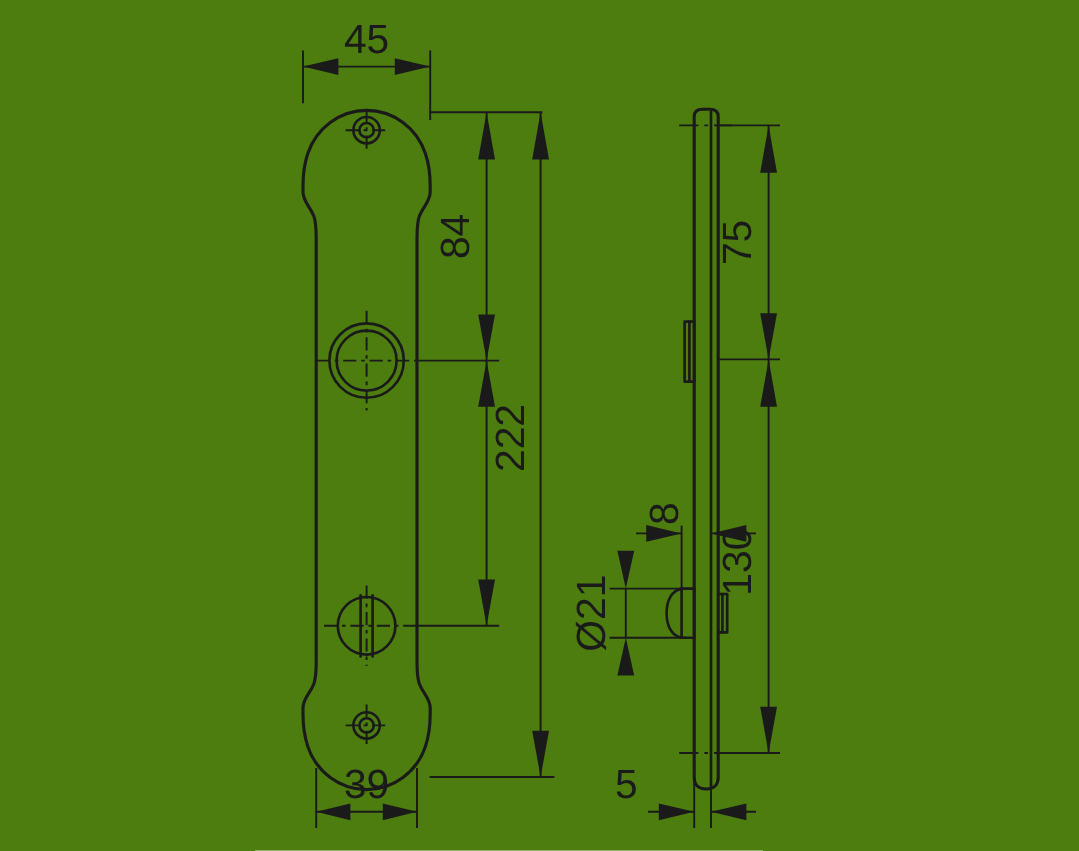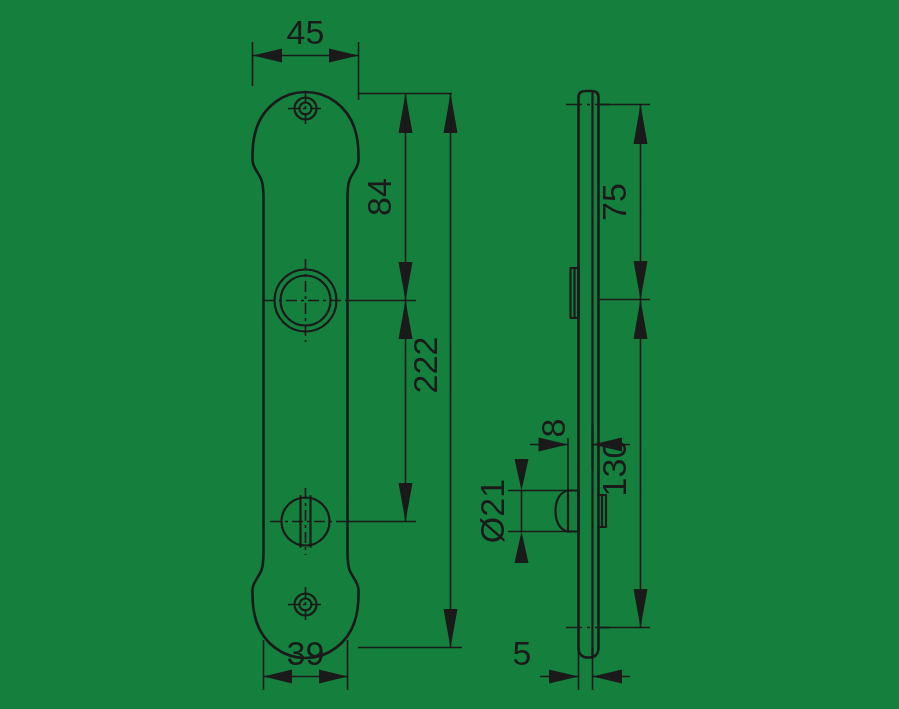--- a/index.html
+++ b/index.html
@@ -10,21 +10,21 @@
   body {
     width: 899px;
     height: 709px;
     font-family: "Liberation Sans", sans-serif;
     overflow: hidden;
   }
   #drawing-root {
     position: relative;
     width: 899px;
     height: 709px;
-    background: #15803d;
+    background: #4d7c0f;
   }
   svg#tech-drawing {
     display: block;
     width: 899px;
     height: 709px;
   }
   .outline {
     fill: none;
     stroke: #1a1a1a;
     stroke-width: 2.6;

